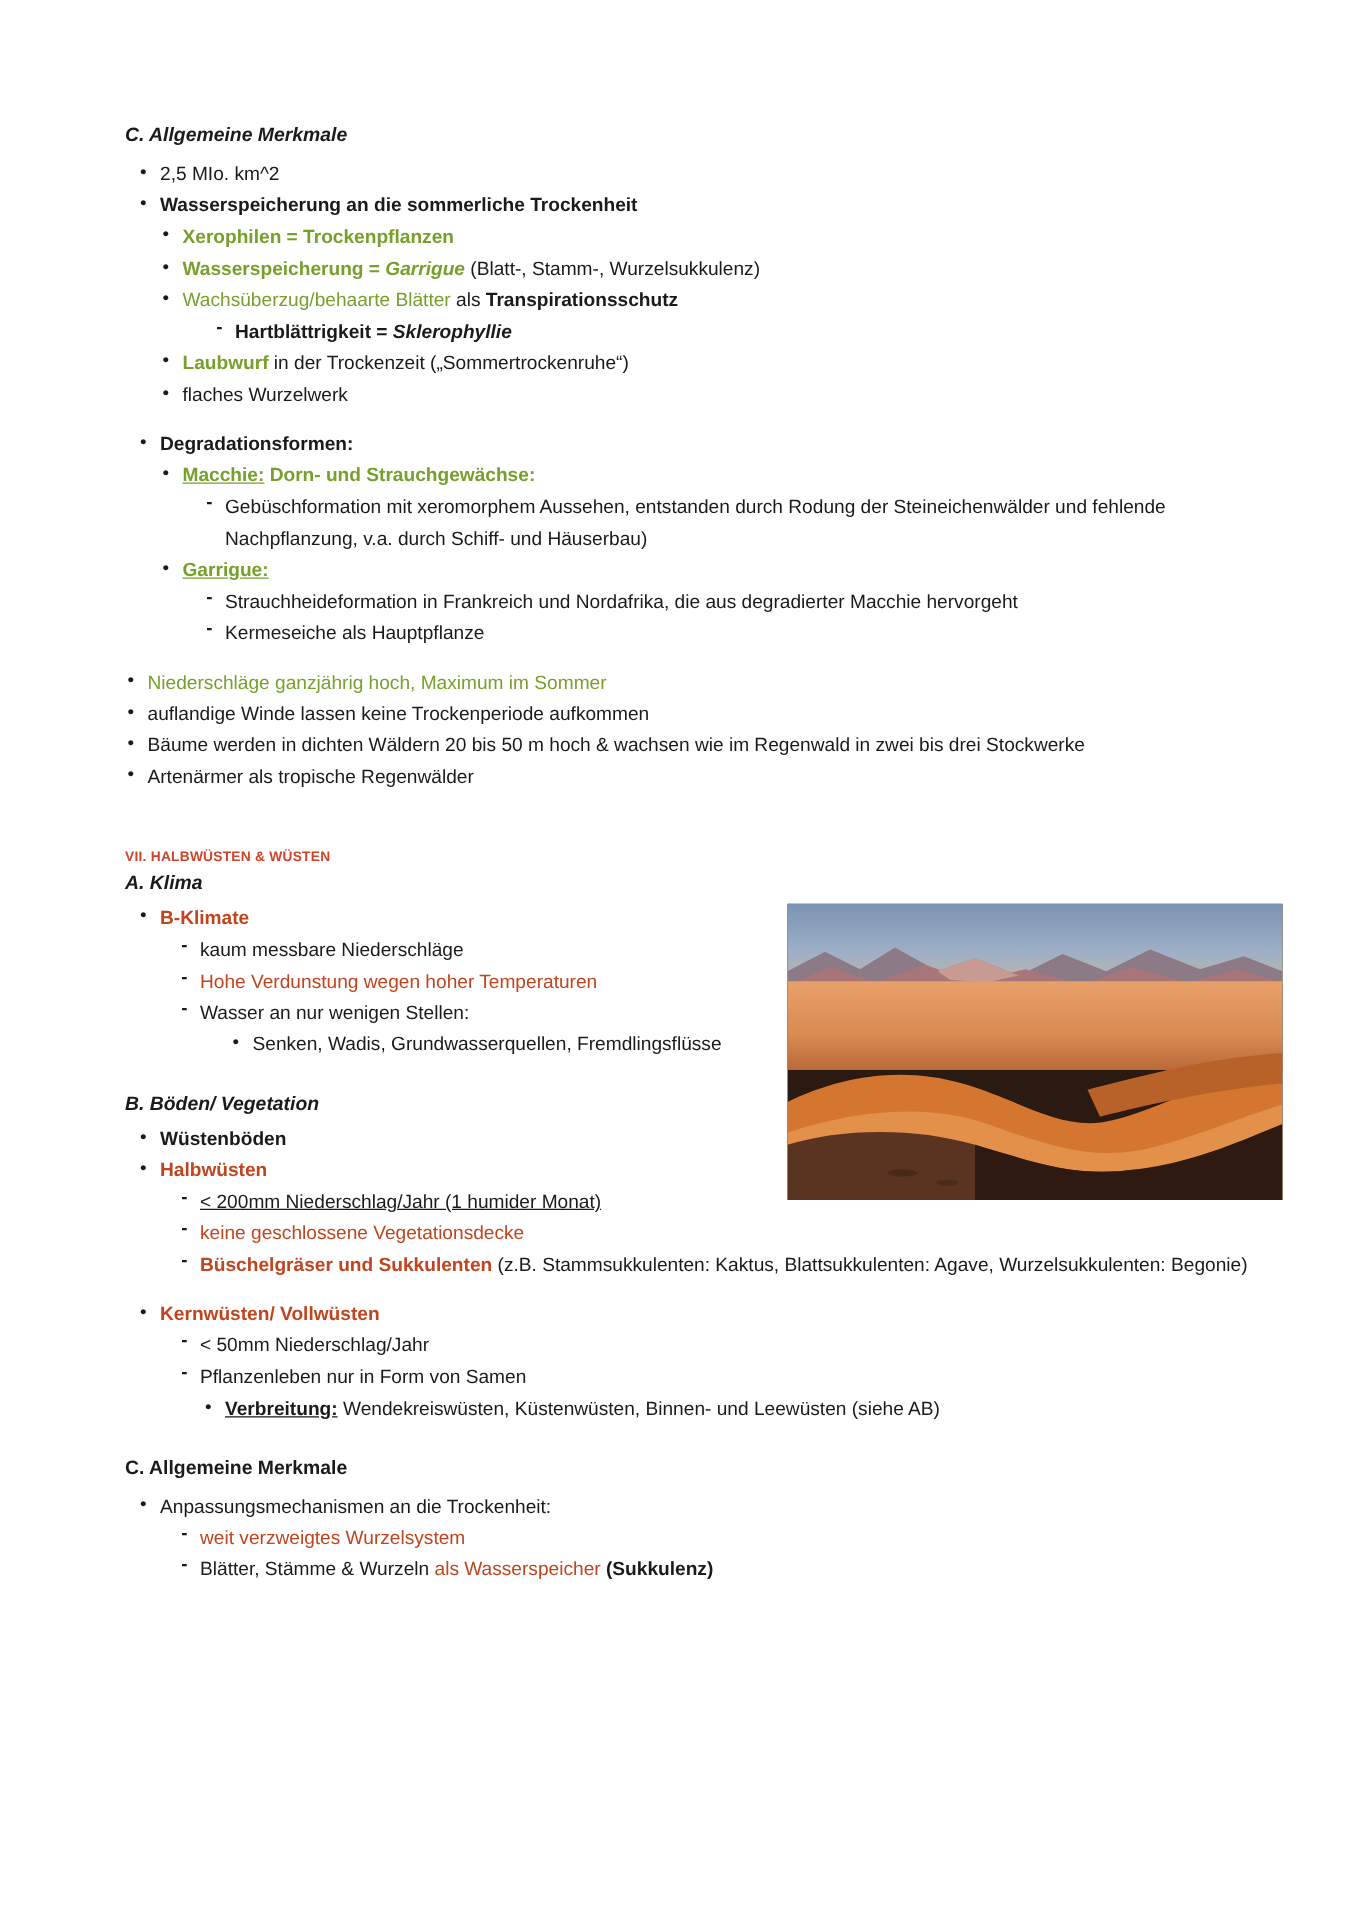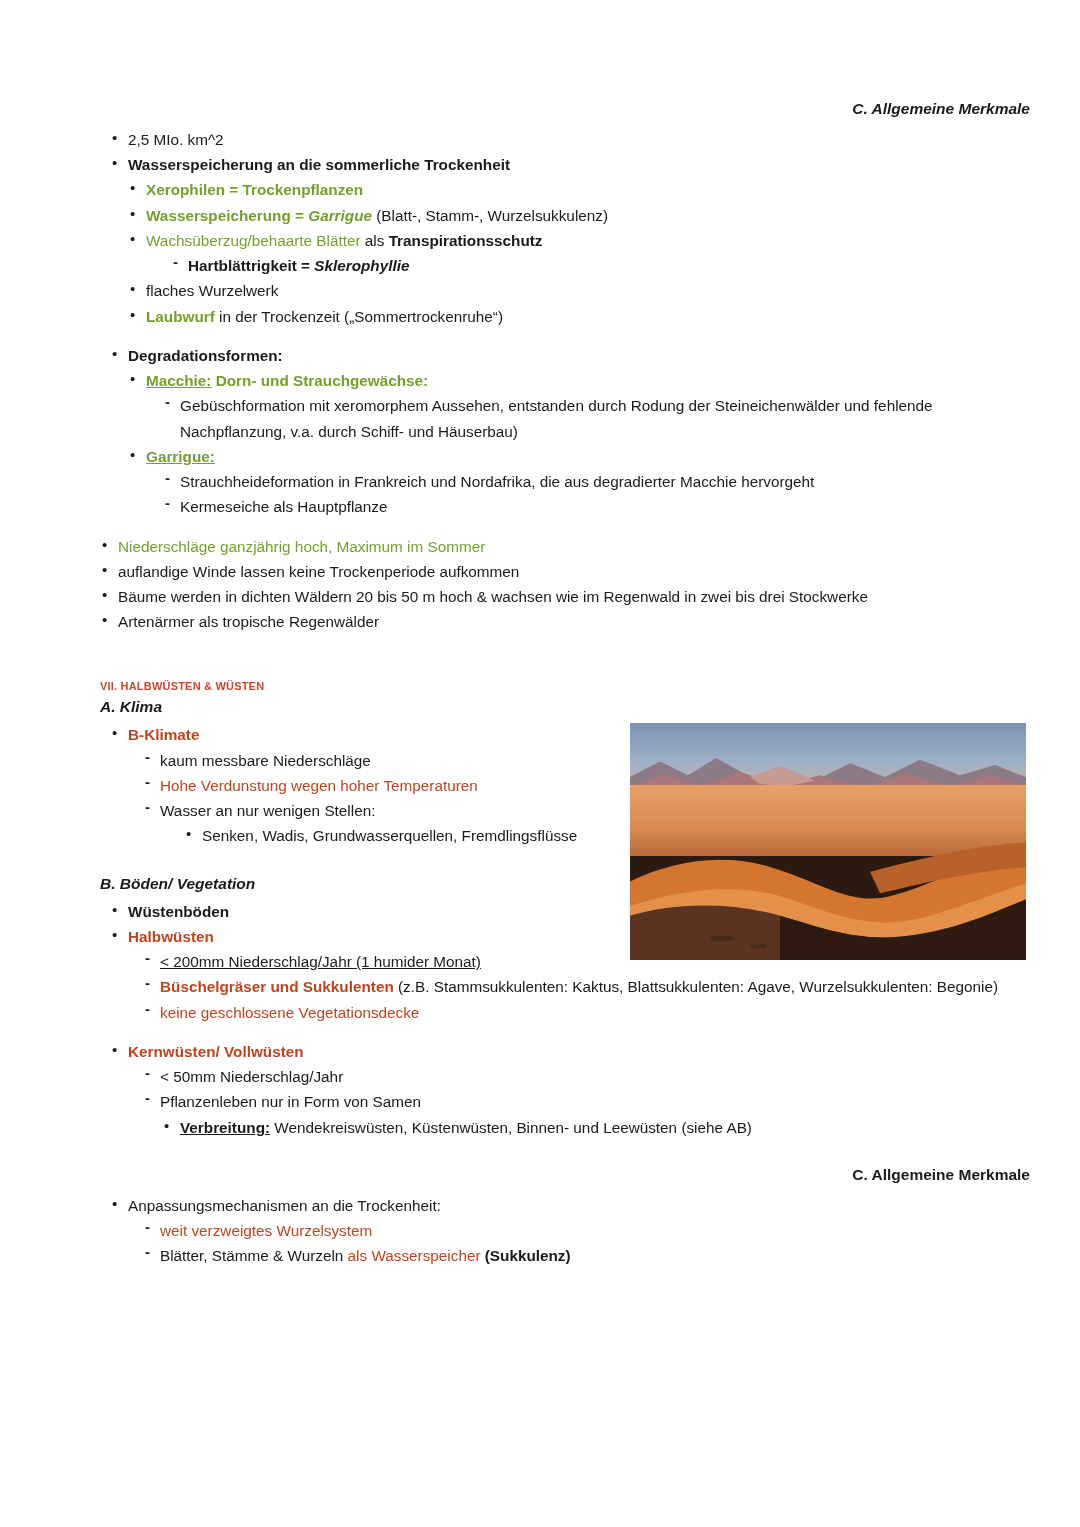--- a/index.html
+++ b/index.html
@@ -26,21 +26,20 @@
     left: 100px;
     top: 100px;
     width: 930px;
   }
   .heading-c {
     font-weight: bold;
     font-style: italic;
     font-size: 15.5px;
     margin: 0 0 9px 0;
     color: #1a1a1a;
-    text-align: right;
   }
   .heading-section {
     font-weight: bold;
     font-size: 11px;
     color: #d2442a;
     margin: 0 0 6px 0;
     letter-spacing: 0.2px;
   }
   .heading-a, .heading-b {
     font-weight: bold;
@@ -123,22 +122,22 @@
 
     <div class="heading-c">C. Allgemeine Merkmale</div>
 
     <ul>
       <li class="dot l0"><span>2,5 MIo. km^2</span></li>
       <li class="dot l0"><span class="bold">Wasserspeicherung an die sommerliche Trockenheit</span></li>
       <li class="dot l1"><span class="green-b">Xerophilen = Trockenpflanzen</span></li>
       <li class="dot l1"><span class="green-b">Wasserspeicherung = </span><span class="green-b italic">Garrigue</span><span> (Blatt-, Stamm-, Wurzelsukkulenz)</span></li>
       <li class="dot l1"><span class="green">Wachsüberzug/behaarte Blätter</span><span> als </span><span class="bold">Transpirationsschutz</span></li>
       <li class="dash l2"><span class="bold">Hartblättrigkeit = </span><span class="bold italic">Sklerophyllie</span></li>
+      <li class="dot l1"><span class="green-b">Laubwurf</span><span> in der Trockenzeit („Sommertrockenruhe“)</span></li>
       <li class="dot l1"><span>flaches Wurzelwerk</span></li>
-      <li class="dot l1"><span class="green-b">Laubwurf</span><span> in der Trockenzeit („Sommertrockenruhe“)</span></li>
     </ul>
 
     <div class="spacer-sm"></div>
 
     <ul>
       <li class="dot l0"><span class="bold">Degradationsformen:</span></li>
       <li class="dot l1"><span class="green-b u">Macchie:</span><span class="green-b"> Dorn- und Strauchgewächse:</span></li>
       <li class="dash l2" style="margin-left:62px;"><span>Gebüschformation mit xeromorphem Aussehen, entstanden durch Rodung der Steineichenwälder und fehlende Nachpflanzung, v.a. durch Schiff- und Häuserbau)</span></li>
       <li class="dot l1"><span class="green-b u">Garrigue:</span></li>
       <li class="dash l2" style="margin-left:62px;"><span>Strauchheideformation in Frankreich und Nordafrika, die aus degradierter Macchie hervorgeht</span></li>
@@ -168,22 +167,22 @@
     </ul>
 
     <div class="spacer-md"></div>
 
     <div class="heading-b">B. Böden/ Vegetation</div>
 
     <ul>
       <li class="dot l0"><span class="bold">Wüstenböden</span></li>
       <li class="dot l0"><span class="red-b">Halbwüsten</span></li>
       <li class="dash l1" style="margin-left:42px;text-decoration:underline;"><span>&lt; 200mm Niederschlag/Jahr (1 humider Monat)</span></li>
+      <li class="dash l1" style="margin-left:42px;"><span class="red">keine geschlossene Vegetationsdecke</span></li>
       <li class="dash l1" style="margin-left:42px;"><span class="red-b">Büschelgräser und Sukkulenten</span><span> (z.B. Stammsukkulenten: Kaktus, Blattsukkulenten: Agave, Wurzelsukkulenten: Begonie)</span></li>
-      <li class="dash l1" style="margin-left:42px;"><span class="red">keine geschlossene Vegetationsdecke</span></li>
     </ul>
 
     <div class="spacer-sm"></div>
 
     <ul>
       <li class="dot l0"><span class="red-b">Kernwüsten/ Vollwüsten</span></li>
       <li class="dash l1" style="margin-left:42px;"><span>&lt; 50mm Niederschlag/Jahr</span></li>
       <li class="dash l1" style="margin-left:42px;"><span> Pflanzenleben nur in Form von Samen</span></li>
       <li class="dot l2" style="margin-left:62px;"><span class="bold u">Verbreitung:</span><span> Wendekreiswüsten, Küstenwüsten, Binnen- und Leewüsten (siehe AB)</span></li>
     </ul>

